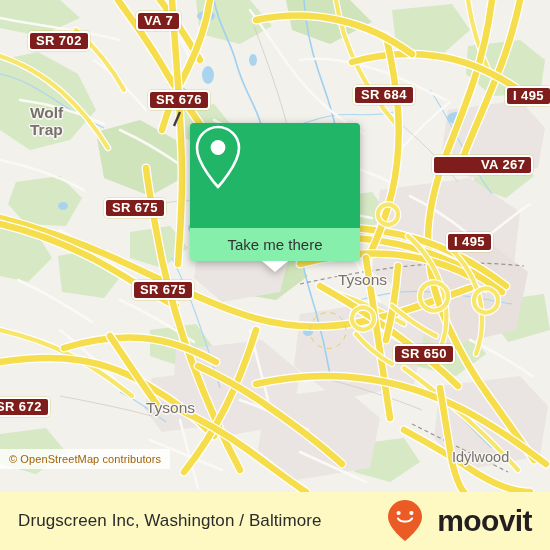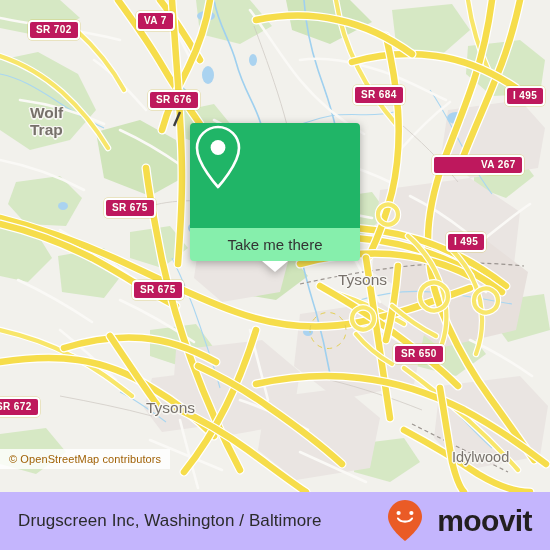--- a/index.html
+++ b/index.html
@@ -27,25 +27,25 @@
       -1px -1px #f7f6f2, 1px -1px #f7f6f2, -1px 1px #f7f6f2, 1px 1px #f7f6f2;
     pointer-events:none;
     line-height:1.12;
   }
   .place-label.big{font-size:15.5px;}
   .place-label.mid{font-size:14.5px;}
 
   
   .shield{
     position:absolute;
-    background:#be185d;
+    background:#7f1d1d;
     border:2px solid #ffffff;
     border-radius:4px;
     color:#ffffff;
-    font-size:10px;
+    font-size:13px;
     font-weight:bold;
     letter-spacing:.4px;
     padding:1px 6px 2px 6px;
     white-space:nowrap;
     line-height:13px;
     box-shadow:0 0 0 0.5px rgba(200,180,40,.45);
     text-shadow:0 0 1px rgba(140,120,20,.35);
   }
 
   
@@ -80,21 +80,21 @@
     position:absolute;left:50%;margin-left:-13px;top:138px;
     width:0;height:0;
     border-left:13px solid transparent;
     border-right:13px solid transparent;
     border-top:11px solid #ffffff;
   }
 
   
   #footer{
     position:absolute;left:0;top:492px;width:550px;height:58px;
-    background:#c4b5fd;
+    background:#fef9c3;
     display:flex;align-items:center;
     box-sizing:border-box;
     padding:0 18px 0 18px;
   }
   #footer-title{
     font-size:17px;color:#2b2b2b;white-space:nowrap;letter-spacing:.1px;
   }
   #brand{
     margin-left:auto;display:flex;align-items:center;gap:14px;
   }
@@ -340,21 +340,21 @@
     </svg>
 
     <div class="place-label big" style="left:30px;top:104px;font-weight:bold;">
       <div>Wolf</div>
       <div>Trap</div>
     </div>
     <div class="place-label big" style="left:338px;top:271px;">Tysons</div>
     <div class="place-label big" style="left:146px;top:399px;">Tysons</div>
     <div class="place-label mid" style="left:452px;top:449px;">Idylwood</div>
 
-    <div class="shield" style="left:28px;top:20px;">SR 702</div>
+    <div class="shield" style="left:28px;top:31px;">SR 702</div>
     <div class="shield" style="left:136px;top:11px;">VA 7</div>
     <div class="shield" style="left:148px;top:90px;">SR 676</div>
     <div class="shield" style="left:353px;top:85px;">SR 684</div>
     <div class="shield" style="left:505px;top:86px;">I 495</div>
     <div class="shield" style="left:432px;top:155px;padding-left:47px;">VA 267</div>
     <div class="shield" style="left:104px;top:198px;">SR 675</div>
     <div class="shield" style="left:446px;top:232px;">I 495</div>
     <div class="shield" style="left:132px;top:280px;">SR 675</div>
     <div class="shield" style="left:393px;top:344px;">SR 650</div>
     <div class="shield" style="left:-12px;top:397px;">SR 672</div>

